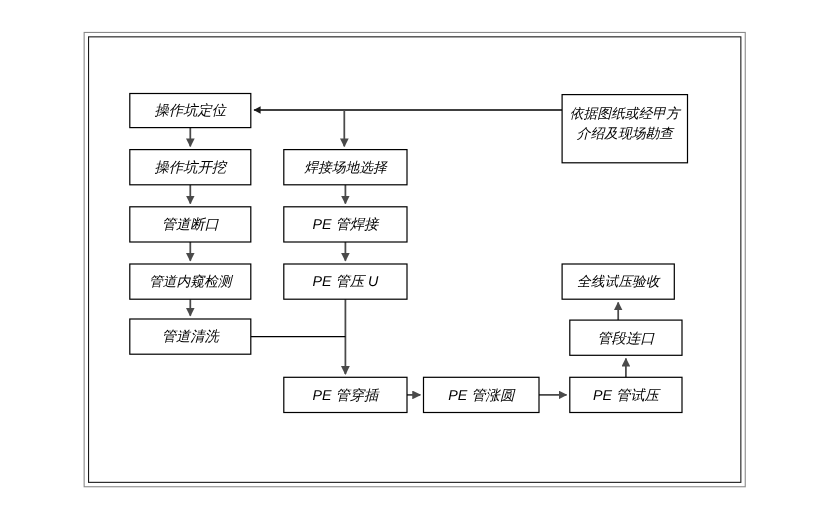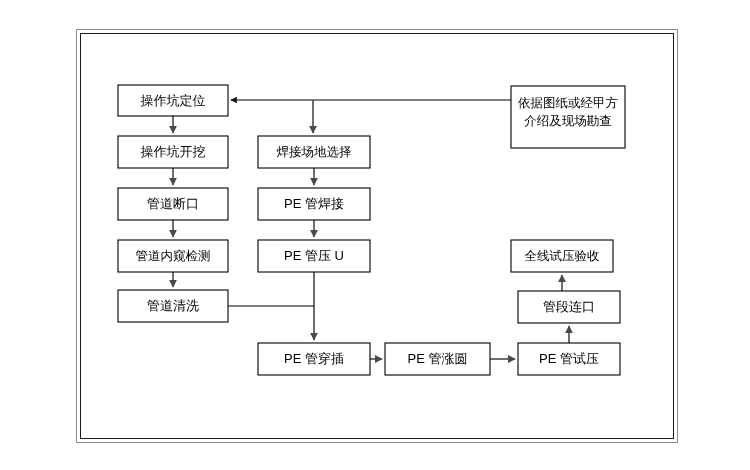--- a/index.html
+++ b/index.html
@@ -11,20 +11,21 @@
     width: 750px;
     height: 470px;
     font-family: "Liberation Sans", "DejaVu Sans", sans-serif;
     overflow: hidden;
   }
   #canvas {
     position: relative;
     width: 750px;
     height: 470px;
     background: #ffffff;
+    font-style: italic;
   }
   
   .frame-outer {
     position: absolute;
     left: 76px;
     top: 29px;
     width: 602px;
     height: 414px;
     border: 1px solid #8a8a8a;
     box-sizing: border-box;

